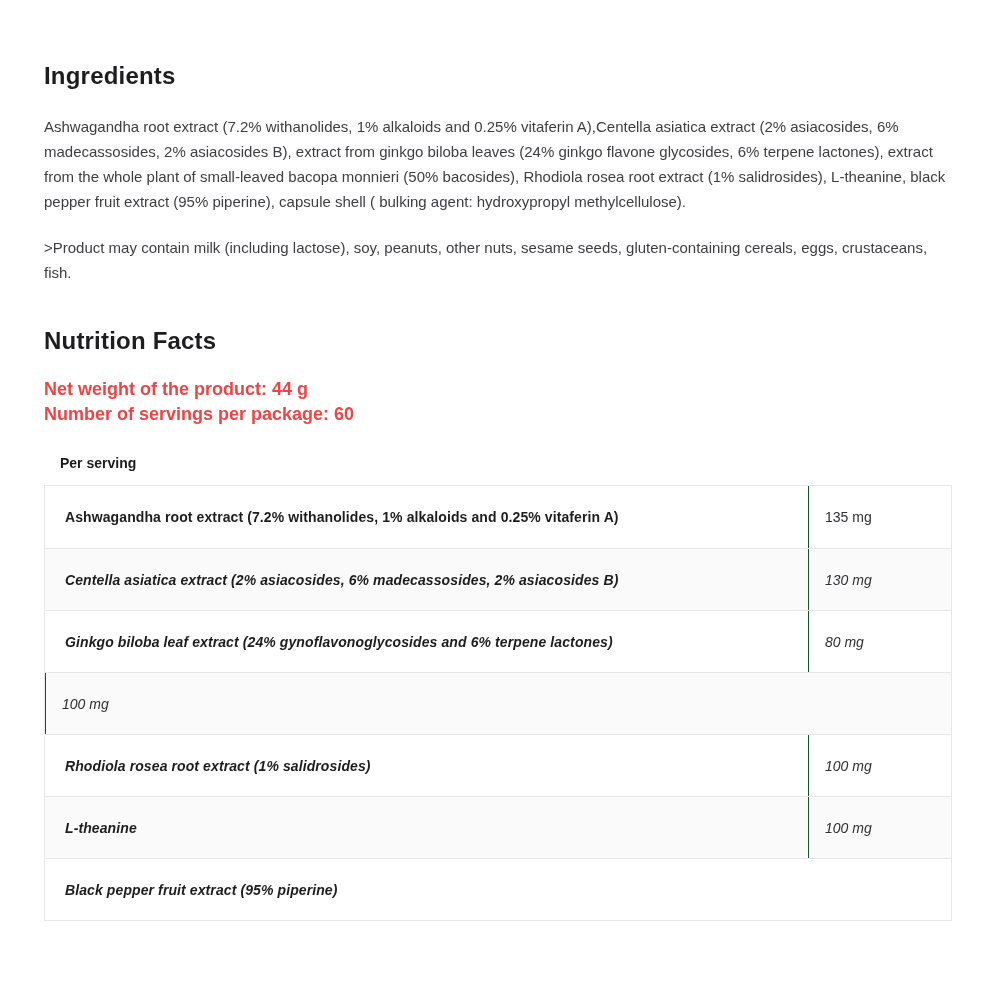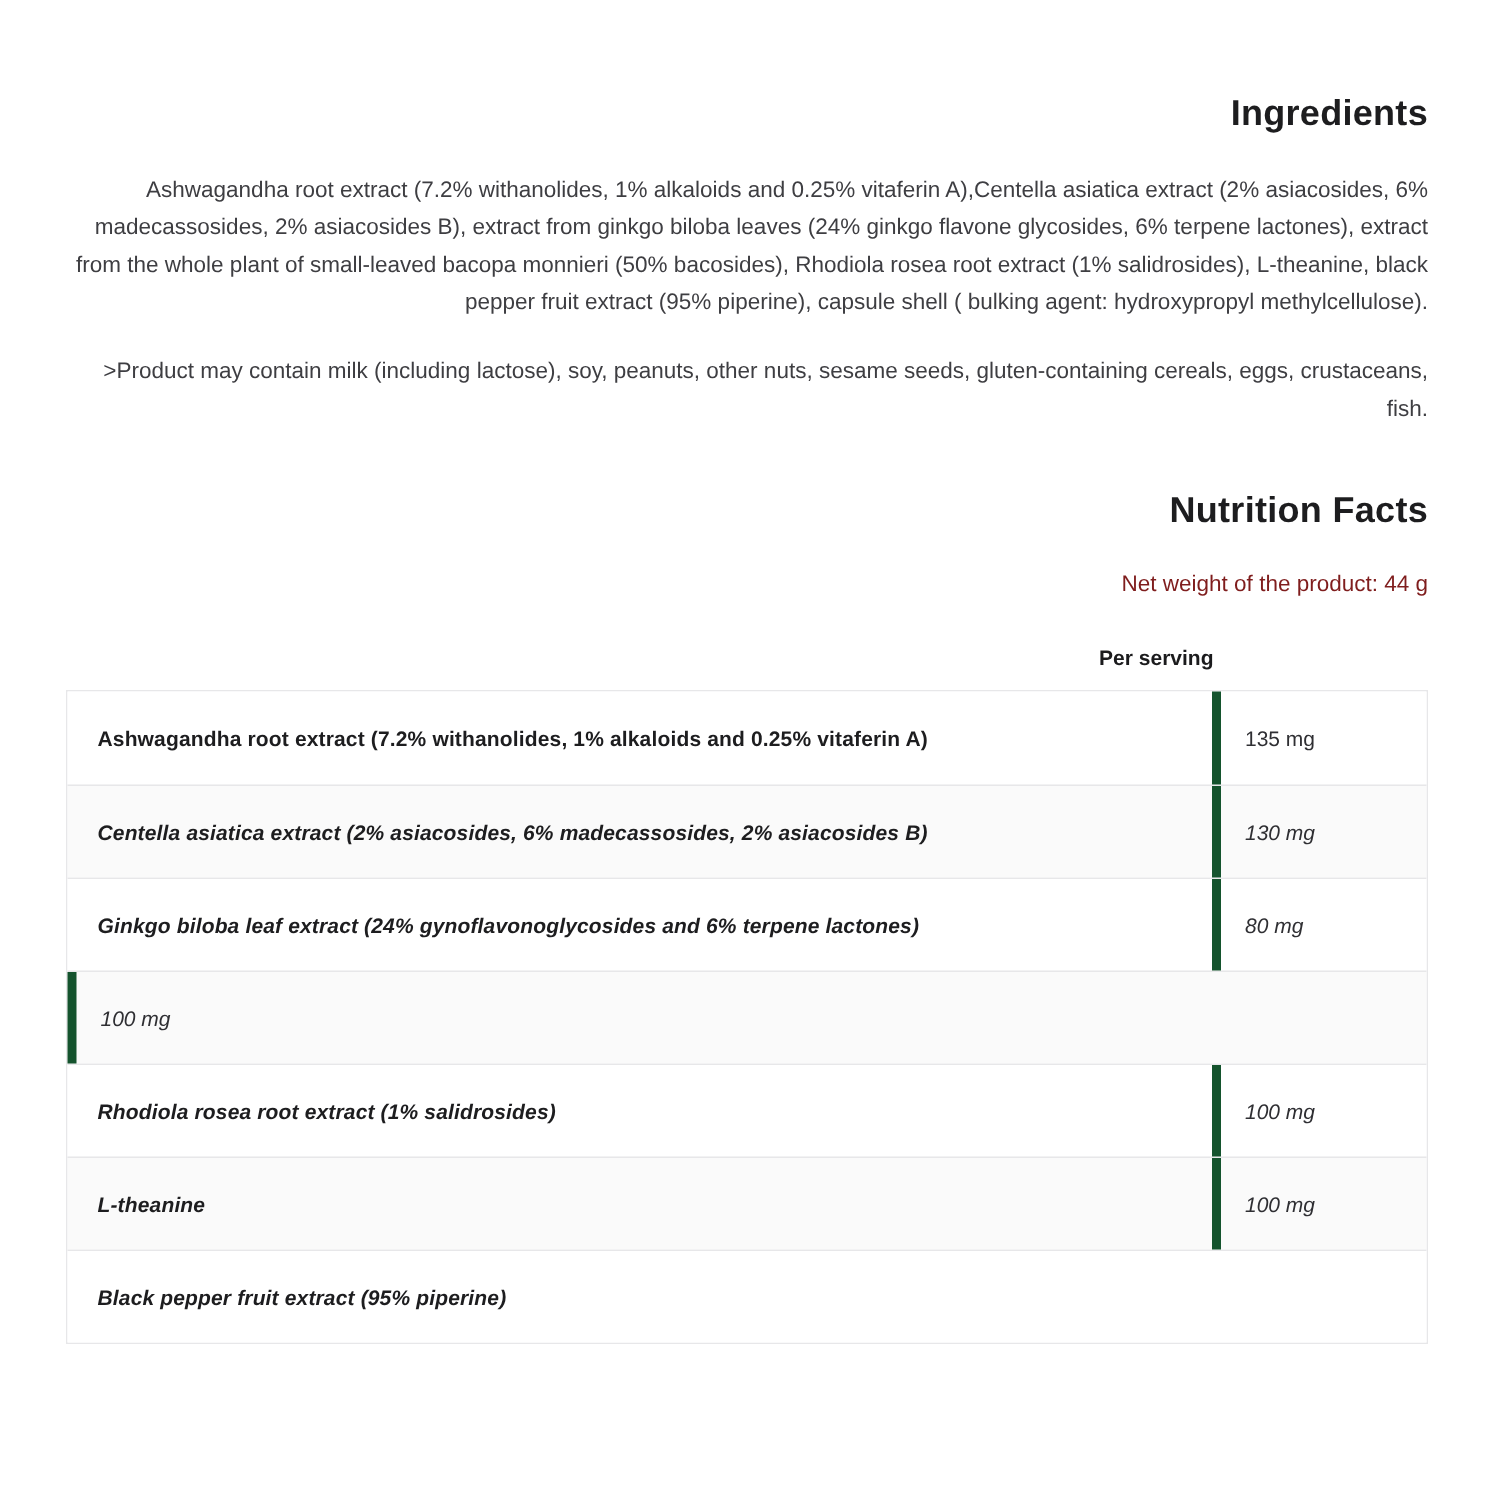--- a/index.html
+++ b/index.html
@@ -1,15 +1,15 @@
 <!DOCTYPE html>
 <html><head>
 <meta charset="utf-8">
 <style>
-  * { margin: 0; padding: 0; box-sizing: border-box; text-align: right; }
+  * { margin: 0; padding: 0; box-sizing: border-box; }
   html, body {
     width: 1000px;
     background: #ffffff;
     font-family: "Liberation Sans", "DejaVu Sans", sans-serif;
   }
   .page {
     width: 1000px;
     min-height: 1000px;
     background: #ffffff;
     padding: 62px 48px 40px 44px;
@@ -26,23 +26,24 @@
     line-height: 25px;
     color: #3e3e42;
     max-width: 908px;
     margin-bottom: 21px;
   }
   .nutrition-heading {
     margin-top: 42px;
     margin-bottom: 22px;
   }
   .meta-line {
-    font-size: 15px;
+    font-size: 18px;
     line-height: 25px;
-    color: #7f1d1d;
+    color: #ef4444;
+    font-weight: bold;
   }
   .table-wrap {
     margin-top: 28px;
     max-width: 908px;
   }
   .table-header {
     display: grid;
     grid-template-columns: 1fr 143px;
     margin-bottom: 14px;
   }
@@ -71,21 +72,21 @@
     padding: 10px 24px 10px 20px;
     font-size: 14px;
     font-weight: 700;
     color: #1d1d1f;
     letter-spacing: 0.1px;
   }
   .cell-amount {
     display: flex;
     align-items: center;
     padding: 10px 10px 10px 16px;
-    border-left: 6px solid #14532d;
+    border-left: 1px solid #14532d;
     font-size: 14px;
     font-weight: 400;
     color: #2f2f33;
     white-space: nowrap;
   }
 </style>
 </head>
 <body>
 
 <div class="page">
@@ -93,20 +94,21 @@
   <h2 class="section-heading">Ingredients</h2>
 
   <p class="body-text">Ashwagandha root extract (7.2% withanolides, 1% alkaloids and 0.25% vitaferin A),Centella asiatica extract (2% asiacosides, 6% madecassosides, 2% asiacosides B), extract from ginkgo biloba leaves (24% ginkgo flavone glycosides, 6% terpene lactones), extract from the whole plant of small-leaved bacopa monnieri (50% bacosides), Rhodiola rosea root extract (1% salidrosides), L-theanine, black pepper fruit extract (95% piperine), capsule shell ( bulking agent: hydroxypropyl methylcellulose).</p>
 
   <p class="body-text">&gt;Product may contain milk (including lactose), soy, peanuts, other nuts, sesame seeds, gluten-containing cereals, eggs, crustaceans, fish.</p>
 
   <h2 class="section-heading nutrition-heading">Nutrition Facts</h2>
 
   <div>
     <p class="meta-line">Net weight of the product: 44 g</p>
+    <p class="meta-line">Number of servings per package: 60</p>
   </div>
 
   <div class="table-wrap">
     <div class="table-header">
       <span class="col-label second">Per serving</span>
     </div>
 
     <div class="nutrition-table">
   <div class="table-row">
     <div class="cell-name">Ashwagandha root extract (7.2% withanolides, 1% alkaloids and 0.25% vitaferin A)</div>

